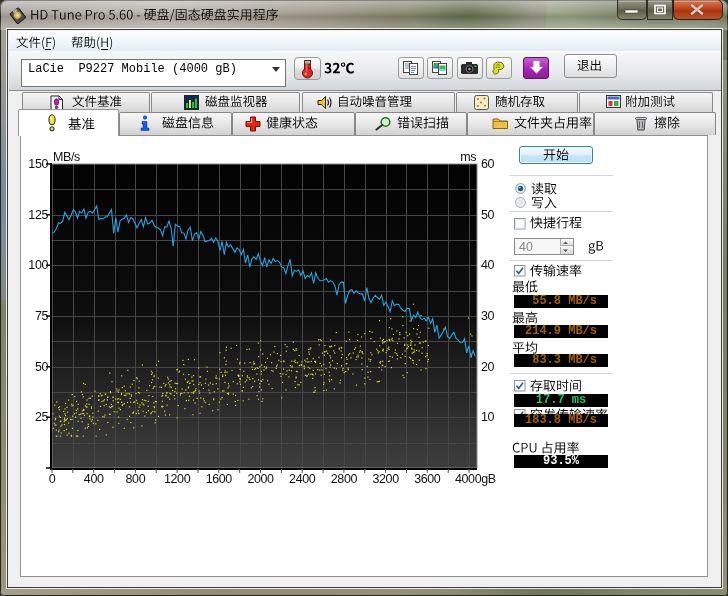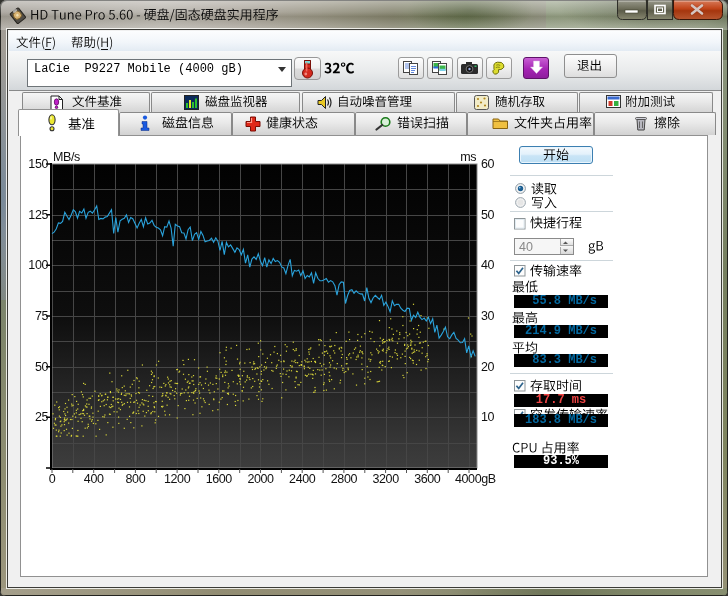--- a/index.html
+++ b/index.html
@@ -17,31 +17,31 @@
 #tbshade{position:absolute;left:0;top:0;width:728px;height:30px;
  background:linear-gradient(180deg,rgba(255,255,255,.45),rgba(255,255,255,.15) 40%,rgba(90,90,70,.10) 55%,rgba(255,255,255,.28));}
 #client{position:absolute;left:7px;top:29px;width:715px;height:559px;background:#f0f0f0;
  border:1px solid #3c3c38;outline:1px solid rgba(252,252,248,.85);}
 #menubar{position:absolute;left:1px;top:1px;width:712px;height:20px;
  background:linear-gradient(180deg,#fcfdfe,#f2f6fa 55%,#e3ebf3);}
 #toolbar{position:absolute;left:1px;top:21px;width:712px;height:40px;
  background:linear-gradient(180deg,#f7f8f8,#e8eaeb 55%,#d3d7da);border-bottom:1px solid #88898a}
 .tbtn{position:absolute;top:27px;width:26px;height:22px;border:1px solid #9b9b9b;border-radius:3px;
  background:linear-gradient(180deg,#fefefe,#ececec 60%,#dfdfdf)}
-#combo{position:absolute;left:19px;top:29px;width:265px;height:28px;background:#fff;border:1px solid #6e7478;
+#combo{position:absolute;left:13px;top:29px;width:265px;height:28px;background:#fff;border:1px solid #6e7478;
  font-family:"Liberation Mono",monospace;font-size:12px;line-height:18px;color:#000;padding-left:6px;letter-spacing:0}
 #exitbtn{position:absolute;left:556px;top:24px;width:53px;height:24px;border:1px solid #8e8e8e;border-radius:3px;
  background:linear-gradient(180deg,#fdfdfd,#eee 55%,#ddd)}
 .tab1{position:absolute;top:62px;height:20px;border:1px solid #898989;border-bottom:none;border-radius:2px 2px 0 0;
  background:linear-gradient(180deg,#f6f6f6,#e9e9e9 45%,#d5d5d5)}
 .tab2{position:absolute;top:82px;height:23px;border:1px solid #898989;border-bottom:none;border-radius:2px 2px 0 0;
  background:linear-gradient(180deg,#f6f6f6,#e9e9e9 45%,#d2d2d2)}
 #page{position:absolute;left:12px;top:105px;width:688px;height:442px;background:#fff;border:1px solid #919191}
 .sep{position:absolute;left:502px;width:103px;height:1px;background:#cdd6db}
-.lcd{position:absolute;left:506px;width:94px;height:13px;background:#000;color:#0369a1;
+.lcd{position:absolute;left:506px;width:94px;height:13px;background:#000;color:#a16207;
  font-family:"Liberation Mono",monospace;font-size:12px;font-weight:bold;line-height:13px;text-align:center;letter-spacing:0px;white-space:pre}
 </style></head><body>
 <div id="win">
     <div id="tbshade"></div>
     <div style="position:absolute;left:1px;top:588px;width:726px;height:7px;background:linear-gradient(90deg,#a59f8a,#8f8a6e 30%,#97937a 55%,#6f7658 75%,#8a9172);opacity:.9"></div>
     <div style="position:absolute;left:1px;top:300px;width:6px;height:288px;background:linear-gradient(180deg,#7b8468,#8a8a6a 60%,#9b9579);opacity:.85"></div>
     <div style="position:absolute;left:721px;top:60px;width:6px;height:528px;background:linear-gradient(180deg,#8e9880,#77805f 40%,#83875f 75%,#9b9579);opacity:.85"></div>
     <svg class="abs" style="left:9px;top:6px" width="18" height="18">
 <g transform="rotate(-38 9 10)">
         <rect x="3.8" y="3.5" width="10.5" height="12.5" rx="1" fill="#504c46" stroke="#26241f" stroke-width="1"></rect>
@@ -1179,21 +1179,21 @@
         <path d="M2.3 3.2C2.8 4.2 3.3 5.5 3.5 6.2L4.4 6C4.2 5.2 3.6 3.9 3.1 3ZM9.9 2.9C9.5 3.8 8.9 5.2 8.4 6L9.2 6.3C9.7 5.5 10.3 4.2 10.8 3.1ZM0.7 7V7.8H6V12.5H6.9V7.8H12.3V7H6.9V2.3H11.6V1.4H1.4V2.3H6V7Z M19.3 5.4C20.1 6.1 21.2 7 21.7 7.6L22.3 7C21.7 6.4 20.7 5.6 19.9 4.9ZM18.3 9.9 18.6 10.8C20 10 21.8 9.1 23.4 8.1L23.2 7.4C21.4 8.4 19.5 9.4 18.3 9.9ZM20.4 0.5C19.8 2.3 18.8 3.9 17.7 5C17.8 5.2 18.1 5.5 18.3 5.7C18.9 5.1 19.4 4.3 20 3.5H24.2C24.1 8.9 23.9 11 23.4 11.5C23.3 11.6 23.1 11.7 22.9 11.7C22.6 11.7 21.7 11.7 20.8 11.6C20.9 11.8 21 12.2 21 12.4C21.8 12.5 22.7 12.5 23.2 12.4C23.6 12.4 23.9 12.3 24.2 11.9C24.7 11.3 24.9 9.2 25.1 3.1C25.1 3 25.1 2.7 25.1 2.7H20.4C20.7 2.1 21 1.4 21.2 0.8ZM13.5 9.9 13.8 10.8C15 10.2 16.7 9.4 18.2 8.6L18 7.8L16.1 8.7V4.5H17.7V3.7H16.1V0.7H15.2V3.7H13.6V4.5H15.2V9.1C14.6 9.4 14 9.7 13.5 9.9Z" fill="#000"></path>
       </svg>
       <div class="lcd" style="top:324px"> 83.3 MB/s</div>
       <svg class="abs" style="left:506px;top:349.5px" width="12" height="12">
 <rect x="0.5" y="0.5" width="10.5" height="10.5" fill="#fdfdfd" stroke="#8e9598" stroke-width="1"></rect>
 <path d="M2.4 5.8 L4.7 8.4 L9 2.7" fill="none" stroke="#2c628b" stroke-width="1.7"></path>
       </svg>
       <svg style="position:absolute;left:522px;top:348.5px;overflow:visible" width="54" height="16">
         <path d="M8 6.9V8H4.3V8.8H8V11.4C8 11.6 8 11.6 7.7 11.6C7.5 11.6 6.7 11.6 5.8 11.6C5.9 11.9 6 12.2 6.1 12.4C7.2 12.4 7.9 12.4 8.3 12.3C8.8 12.2 8.9 11.9 8.9 11.4V8.8H12.4V8H8.9V7.2C9.8 6.6 10.9 5.8 11.6 5L11 4.6L10.9 4.6H5.4V5.4H10C9.5 6 8.7 6.5 8 6.9ZM5 0.5C4.9 1.1 4.7 1.7 4.5 2.2H0.8V3.1H4.1C3.3 4.9 2 6.6 0.4 7.8C0.6 8 0.8 8.4 0.9 8.6C1.5 8.2 2 7.7 2.5 7.1V12.4H3.4V6.1C4 5.1 4.6 4.1 5.1 3.1H12.2V2.2H5.4C5.6 1.8 5.8 1.3 5.9 0.8Z M24.1 2.9C23.8 4.8 23.2 6.6 22.5 8C21.8 6.6 21.3 4.8 21 2.9ZM19.6 2V2.9H20.3C20.6 5.2 21.2 7.2 22 8.9C21.2 10.2 20.3 11.1 19.2 11.8C19.4 12 19.7 12.2 19.8 12.5C20.8 11.8 21.7 10.9 22.4 9.7C23.1 10.8 23.9 11.7 24.9 12.4C25.1 12.1 25.4 11.8 25.5 11.7C24.5 11 23.6 10.1 22.9 8.9C23.9 7.2 24.7 4.9 25 2.1L24.5 2L24.3 2ZM13.5 9.8 13.7 10.6C14.8 10.5 16.2 10.2 17.7 9.9V12.4H18.5V9.8L19.7 9.6L19.7 8.8L18.5 9V2H19.5V1.2H13.6V2H14.5V9.6ZM15.4 2H17.7V3.9H15.4ZM15.4 4.6H17.7V6.6H15.4ZM15.4 7.4H17.7V9.1L15.4 9.5Z M32.2 5.5C32.9 6.5 33.8 7.9 34.2 8.7L35 8.3C34.5 7.5 33.6 6.1 32.9 5.1ZM30.3 6.2V9.2H27.9V6.2ZM30.3 5.4H27.9V2.4H30.3ZM27.1 1.7V11.1H27.9V10H31.1V1.7ZM36 0.6V3.2H31.7V4H36V11.1C36 11.4 35.9 11.5 35.6 11.5C35.3 11.5 34.4 11.5 33.3 11.4C33.5 11.7 33.6 12.1 33.7 12.3C35 12.3 35.8 12.3 36.2 12.2C36.7 12 36.9 11.8 36.9 11.1V4H38.5V3.2H36.9V0.6Z M40.2 3.4V12.5H41.1V3.4ZM40.4 1.1C41 1.7 41.7 2.5 42 3L42.7 2.6C42.4 2 41.7 1.3 41.1 0.7ZM43.9 7.6H47.1V9.4H43.9ZM43.9 5H47.1V6.8H43.9ZM43.1 4.3V10.2H47.9V4.3ZM43.6 1.3V2.1H49.9V11.4C49.9 11.5 49.9 11.6 49.7 11.6C49.5 11.6 49 11.6 48.4 11.6C48.5 11.8 48.7 12.2 48.7 12.4C49.5 12.4 50 12.4 50.4 12.3C50.7 12.1 50.8 11.9 50.8 11.4V1.3Z" fill="#000"></path>
       </svg>
-      <div class="lcd" style="top:363.5px;color:#ef4444">17.7 ms</div>
+      <div class="lcd" style="top:363.5px;color:#22c55e">17.7 ms</div>
       <svg class="abs" style="left:506px;top:379px" width="12" height="12">
 <rect x="0.5" y="0.5" width="10.5" height="10.5" fill="#fdfdfd" stroke="#8e9598" stroke-width="1"></rect>
 <path d="M2.4 5.8 L4.7 8.4 L9 2.7" fill="none" stroke="#2c628b" stroke-width="1.7"></path>
       </svg>
       <svg style="position:absolute;left:522px;top:378px;overflow:visible" width="80" height="16">
         <path d="M7.6 5.8C8.2 6.2 8.9 6.8 9.2 7.3L9.9 6.9C9.6 6.4 8.9 5.8 8.3 5.4ZM4.8 3.2C3.9 4.1 2.6 4.9 1.4 5.4L2 6.1C3.2 5.5 4.5 4.5 5.5 3.5ZM7.5 3.8C8.6 4.4 10 5.4 10.7 6L11.3 5.4C10.6 4.8 9.1 3.9 8 3.2ZM6.1 5.3C6 6 6 6.7 5.8 7.3H0.7V8.1H5.6C4.9 9.7 3.7 11 0.7 11.7C0.9 11.9 1.1 12.2 1.2 12.4C4.4 11.6 5.8 10.2 6.4 8.3C7.4 10.5 9.2 11.9 11.9 12.4C12 12.2 12.3 11.8 12.4 11.6C9.9 11.2 8.1 10 7.2 8.1H12.3V7.3H6.7C6.9 6.7 6.9 6 7 5.3ZM1 1.9V4.4H1.9V2.7H11V4.3H11.9V1.9H7.3C7.1 1.5 6.8 0.9 6.5 0.5L5.6 0.7C5.8 1 6.1 1.5 6.3 1.9Z M21.8 1.2C22.3 1.8 23.1 2.6 23.5 3.1L24.1 2.6C23.8 2.2 23 1.3 22.4 0.8ZM14.9 4.6C15 4.4 15.4 4.4 16.3 4.4H18.1C17.3 7.1 15.8 9.3 13.4 10.8C13.6 10.9 13.9 11.2 14.1 11.4C15.8 10.4 17 9 17.9 7.3C18.5 8.4 19.1 9.3 20 10C18.8 10.8 17.5 11.4 16.1 11.7C16.3 11.9 16.5 12.3 16.6 12.5C18.1 12.1 19.4 11.5 20.7 10.6C21.8 11.5 23.3 12.1 25 12.5C25.1 12.3 25.3 11.9 25.5 11.7C23.9 11.4 22.5 10.8 21.3 10C22.5 9 23.3 7.7 23.9 6.1L23.3 5.8L23.1 5.8H18.6C18.8 5.4 19 4.9 19.1 4.4H25.1V3.5H19.3C19.6 2.6 19.7 1.7 19.9 0.7L18.9 0.5C18.8 1.6 18.6 2.6 18.4 3.5H15.9C16.3 2.8 16.6 2 16.9 1.1L15.9 0.9C15.7 1.9 15.2 3 15.1 3.2C14.9 3.5 14.8 3.7 14.6 3.8C14.7 4 14.8 4.4 14.9 4.6ZM20.6 9.5C19.7 8.7 19 7.8 18.5 6.7H22.7C22.2 7.8 21.5 8.7 20.6 9.5Z M29.5 0.6C28.8 2.6 27.5 4.6 26.2 5.8C26.4 6 26.6 6.5 26.7 6.7C27.2 6.2 27.7 5.6 28.1 5V12.4H29V3.7C29.5 2.8 30 1.8 30.3 0.8ZM32.1 9.8C33.4 10.5 34.8 11.7 35.5 12.5L36.2 11.8C35.8 11.5 35.3 11 34.7 10.6C35.7 9.5 36.8 8.2 37.6 7.3L37 6.9L36.8 7H32.6L33.1 5.4H38.4V4.5H33.3L33.8 2.9H37.8V2.1H34L34.4 0.7L33.5 0.6L33.1 2.1H30.5V2.9H32.9L32.4 4.5H29.8V5.4H32.2C31.9 6.3 31.6 7.1 31.4 7.8H36.1C35.5 8.5 34.7 9.3 34 10.1C33.6 9.8 33.2 9.5 32.8 9.3Z M48.6 5.6V10.3H49.3V5.6ZM50.2 5.1V11.4C50.2 11.6 50.2 11.6 50 11.6C49.9 11.6 49.3 11.6 48.7 11.6C48.9 11.8 49 12.1 49 12.3C49.7 12.3 50.2 12.3 50.5 12.2C50.8 12.1 50.9 11.9 50.9 11.4V5.1ZM39.9 7.1C40 7 40.4 6.9 40.8 6.9H41.9V8.8C41 9 40.2 9.2 39.6 9.3L39.8 10.1L41.9 9.6V12.4H42.7V9.4L43.8 9.1L43.7 8.3L42.7 8.6V6.9H43.7V6.1H42.7V4.1H41.9V6.1H40.7C41 5.2 41.3 4.1 41.6 2.9H43.8V2.1H41.8C41.9 1.6 42 1.2 42 0.7L41.2 0.6C41.2 1.1 41.1 1.6 41 2.1H39.6V2.9H40.8C40.6 4 40.3 4.9 40.2 5.3C40 5.9 39.9 6.3 39.7 6.4C39.8 6.6 39.9 6.9 39.9 7.1ZM47.6 0.5C46.7 1.9 45.1 3.2 43.5 3.9C43.8 4.1 44 4.4 44.1 4.6C44.5 4.4 44.9 4.2 45.2 3.9V4.5H50V3.8C50.3 4 50.7 4.2 51.1 4.4C51.2 4.2 51.4 3.9 51.6 3.8C50.2 3.2 49 2.4 48 1.3L48.3 0.8ZM45.5 3.8C46.2 3.2 47 2.5 47.6 1.8C48.3 2.6 49 3.2 49.9 3.8ZM47 6.1V7.2H45.1V6.1ZM44.4 5.4V12.4H45.1V9.7H47V11.5C47 11.6 47 11.6 46.9 11.6C46.8 11.6 46.4 11.6 46 11.6C46.1 11.9 46.2 12.2 46.2 12.4C46.8 12.4 47.2 12.4 47.5 12.2C47.7 12.1 47.8 11.9 47.8 11.5V5.4ZM45.1 7.9H47V9H45.1Z M52.9 1.5C53.7 2.2 54.5 3.2 55 3.8L55.7 3.3C55.2 2.7 54.3 1.7 53.6 1.1ZM55.4 5.2H52.6V6H54.6V10.2C54 10.4 53.3 10.9 52.6 11.6L53.1 12.3C53.8 11.5 54.5 10.9 55 10.9C55.3 10.9 55.7 11.2 56.2 11.6C57.1 12.1 58.2 12.2 59.8 12.2C61 12.2 63.3 12.1 64.2 12.1C64.2 11.8 64.4 11.4 64.5 11.2C63.2 11.3 61.3 11.4 59.8 11.4C58.4 11.4 57.3 11.3 56.4 10.9C56 10.6 55.7 10.3 55.4 10.2ZM57.5 4.5H59.7V6.3H57.5ZM60.5 4.5H62.8V6.3H60.5ZM59.7 0.6V1.9H56.1V2.7H59.7V3.8H56.7V7H59.3C58.5 8.2 57.2 9.3 56 9.8C56.2 9.9 56.4 10.2 56.6 10.4C57.7 9.9 58.9 8.8 59.7 7.7V10.9H60.5V7.7C61.6 8.5 62.8 9.5 63.5 10.2L64 9.6C63.3 8.9 62 7.9 60.8 7H63.7V3.8H60.5V2.7H64.3V1.9H60.5V0.6Z M75.8 3.1C75.3 3.6 74.5 4.3 73.9 4.8L74.6 5.2C75.2 4.8 75.9 4.1 76.5 3.5ZM65.8 7.1 66.2 7.8C67.1 7.4 68.1 6.8 69.2 6.3L69 5.6C67.8 6.2 66.6 6.7 65.8 7.1ZM66.1 3.6C66.9 4 67.7 4.7 68.1 5.1L68.7 4.6C68.3 4.2 67.4 3.5 66.7 3.1ZM73.8 6.1C74.7 6.6 75.8 7.4 76.4 8L77.1 7.4C76.5 6.9 75.3 6.1 74.5 5.6ZM65.7 8.8V9.6H71V12.5H72V9.6H77.3V8.8H72V7.7H71V8.8ZM70.7 0.7C70.9 1 71.2 1.4 71.4 1.7H65.9V2.5H70.8C70.3 3.2 69.9 3.8 69.7 3.9C69.5 4.2 69.3 4.3 69.1 4.4C69.2 4.5 69.3 4.9 69.4 5.1C69.6 5 69.8 5 71.4 4.8C70.8 5.5 70.2 6.1 69.9 6.3C69.5 6.6 69.1 6.9 68.9 6.9C69 7.1 69.1 7.5 69.1 7.7C69.4 7.6 69.8 7.5 73.3 7.2C73.5 7.4 73.6 7.7 73.7 7.9L74.4 7.6C74.1 7 73.4 6 72.8 5.4L72.2 5.7C72.4 5.9 72.6 6.2 72.9 6.5L70.4 6.7C71.5 5.8 72.7 4.7 73.8 3.4L73 3C72.8 3.4 72.5 3.7 72.2 4.1L70.4 4.2C70.8 3.7 71.3 3.1 71.7 2.5H77.2V1.7H72.4C72.2 1.4 71.9 0.8 71.6 0.4Z" fill="#000"></path>
       </svg>
       <div class="lcd" style="top:384px">183.8 MB/s</div>
       <svg style="position:absolute;left:504px;top:410.5px;overflow:visible" width="69" height="16">
         <path d="M4.9 11.6C6.1 11.6 7 11.1 7.8 10.2L7.2 9.6C6.5 10.3 5.8 10.7 4.9 10.7C3 10.7 1.9 9.1 1.9 6.7C1.9 4.2 3.1 2.7 5 2.7C5.8 2.7 6.4 3.1 6.9 3.6L7.5 2.9C7 2.3 6.1 1.8 4.9 1.8C2.5 1.8 0.8 3.6 0.8 6.7C0.8 9.8 2.5 11.6 4.9 11.6Z M9.6 11.4H10.6V7.6H12.3C14.4 7.6 15.7 6.7 15.7 4.7C15.7 2.6 14.4 1.9 12.2 1.9H9.6ZM10.6 6.7V2.8H12.1C13.8 2.8 14.7 3.2 14.7 4.7C14.7 6.1 13.8 6.7 12.1 6.7Z M21 11.6C22.9 11.6 24.4 10.6 24.4 7.6V1.9H23.4V7.6C23.4 9.9 22.3 10.7 21 10.7C19.8 10.7 18.7 9.9 18.7 7.6V1.9H17.7V7.6C17.7 10.6 19.2 11.6 21 11.6Z M30.7 6.5V12.4H31.5V11.6H38.6V12.4H39.5V6.5H35.3V3.8H40.6V3H35.3V0.5H34.4V6.5ZM31.5 10.8V7.3H38.6V10.8Z M43.6 1.5V6.2C43.6 8 43.5 10.3 42 11.9C42.2 12.1 42.6 12.3 42.7 12.5C43.7 11.4 44.1 9.9 44.3 8.4H47.7V12.3H48.6V8.4H52.2V11.2C52.2 11.5 52.1 11.5 51.9 11.6C51.6 11.6 50.7 11.6 49.8 11.5C49.9 11.8 50.1 12.2 50.1 12.4C51.3 12.4 52.1 12.4 52.5 12.2C52.9 12.1 53.1 11.8 53.1 11.2V1.5ZM44.5 2.3H47.7V4.5H44.5ZM52.2 2.3V4.5H48.6V2.3ZM44.5 5.3H47.7V7.6H44.4C44.4 7.1 44.5 6.6 44.5 6.2ZM52.2 5.3V7.6H48.6V5.3Z M65.4 3.1C64.9 3.6 64.1 4.3 63.5 4.8L64.2 5.2C64.8 4.8 65.5 4.1 66.1 3.5ZM55.4 7.1 55.8 7.8C56.7 7.4 57.7 6.8 58.7 6.3L58.6 5.6C57.4 6.2 56.2 6.7 55.4 7.1ZM55.7 3.6C56.4 4 57.3 4.7 57.7 5.1L58.3 4.6C57.9 4.2 57 3.5 56.3 3.1ZM63.4 6.1C64.3 6.6 65.4 7.4 66 8L66.6 7.4C66.1 6.9 64.9 6.1 64 5.6ZM55.3 8.8V9.6H60.6V12.5H61.5V9.6H66.9V8.8H61.5V7.7H60.6V8.8ZM60.3 0.7C60.5 1 60.8 1.4 60.9 1.7H55.5V2.5H60.3C59.9 3.2 59.4 3.8 59.3 3.9C59.1 4.2 58.9 4.3 58.7 4.4C58.8 4.5 58.9 4.9 59 5.1C59.2 5 59.4 5 61 4.8C60.4 5.5 59.8 6.1 59.5 6.3C59.1 6.6 58.7 6.9 58.4 6.9C58.6 7.1 58.7 7.5 58.7 7.7C59 7.6 59.4 7.5 62.9 7.2C63 7.4 63.2 7.7 63.3 7.9L63.9 7.6C63.7 7 63 6 62.4 5.4L61.8 5.7C62 5.9 62.2 6.2 62.4 6.5L60 6.7C61.1 5.8 62.3 4.7 63.3 3.4L62.6 3C62.4 3.4 62 3.7 61.7 4.1L60 4.2C60.4 3.7 60.9 3.1 61.3 2.5H66.8V1.7H61.9C61.8 1.4 61.5 0.8 61.1 0.4Z" fill="#000"></path>

